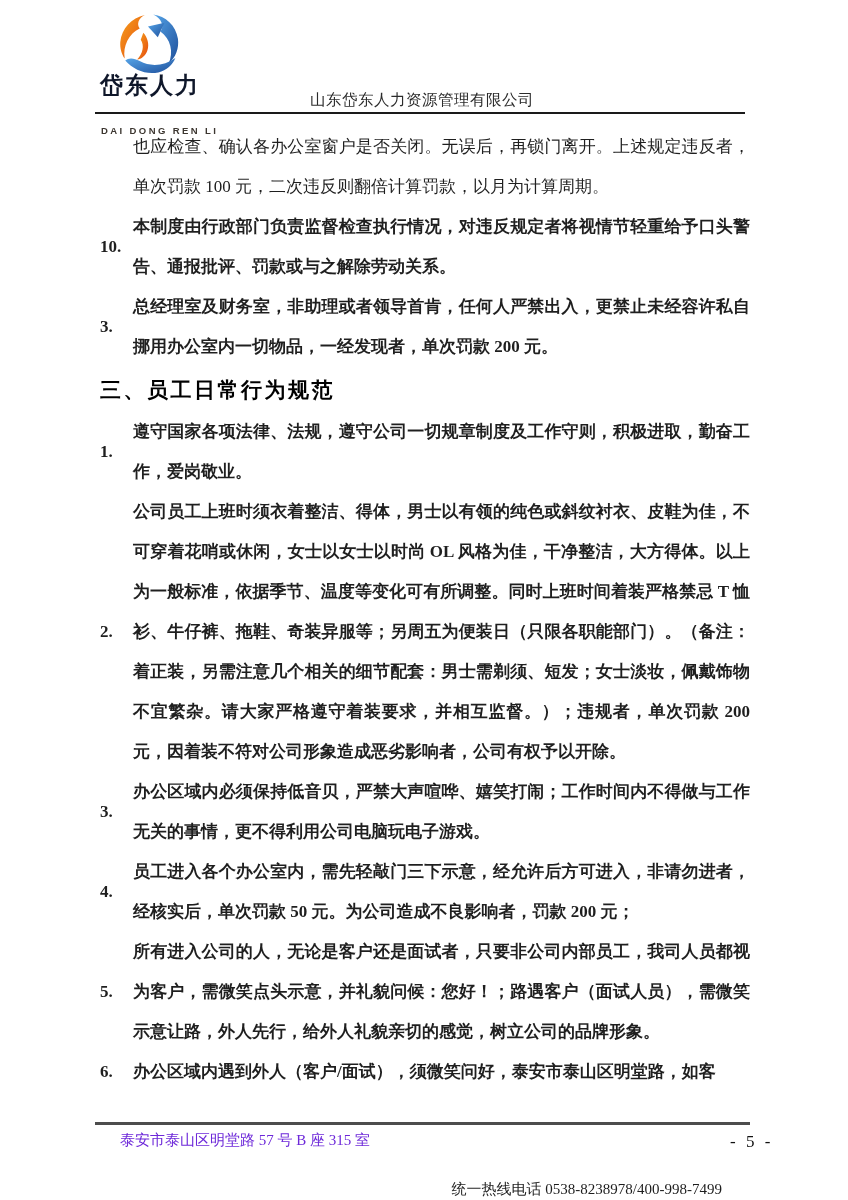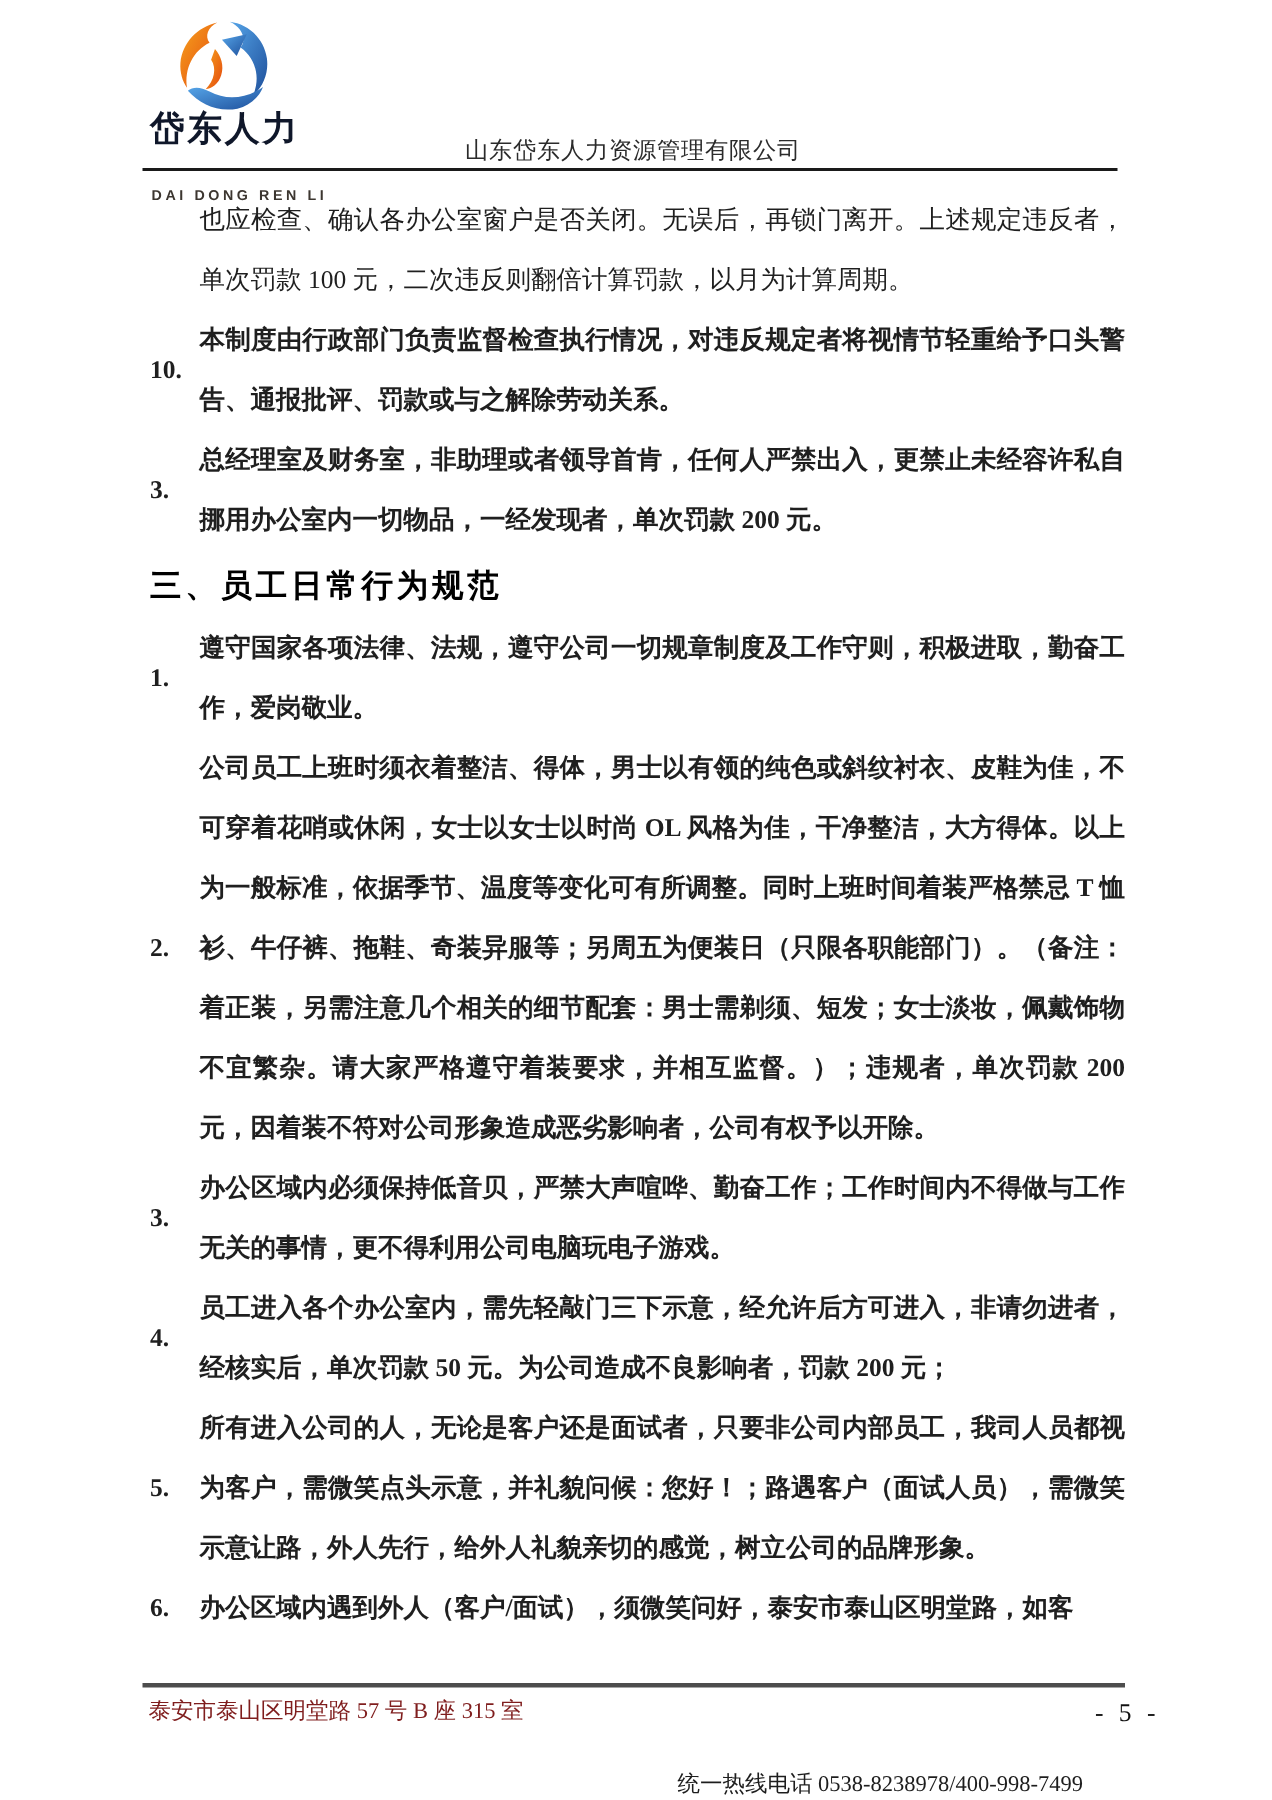--- a/index.html
+++ b/index.html
@@ -94,24 +94,24 @@
   .footer-rule {
     position: absolute;
     left: 95px;
     top: 1122px;
     width: 655px;
     height: 3px;
     background: #4d4d4d;
   }
   .footer-address {
     position: absolute;
-    left: 99px;
+    left: 120px;
     top: 1131px;
     font-size: 15px;
-    color: #7f1d1d;
+    color: #6d28d9;
     white-space: nowrap;
   }
   .footer-hotline {
     position: absolute;
     right: 126px;
     top: 1180px;
     font-size: 15px;
     color: #1d1d1d;
     white-space: nowrap;
   }
@@ -174,21 +174,21 @@
     <div class="list-item">
       <span class="num">1.</span>
       <p class="txt">遵守国家各项法律、法规，遵守公司一切规章制度及工作守则，积极进取，勤奋工作，爱岗敬业。</p>
     </div>
     <div class="list-item">
       <span class="num">2.</span>
       <p class="txt">公司员工上班时须衣着整洁、得体，男士以有领的纯色或斜纹衬衣、皮鞋为佳，不可穿着花哨或休闲，女士以女士以时尚 OL 风格为佳，干净整洁，大方得体。以上为一般标准，依据季节、温度等变化可有所调整。同时上班时间着装严格禁忌 T 恤衫、牛仔裤、拖鞋、奇装异服等；另周五为便装日（只限各职能部门）。（备注：着正装，另需注意几个相关的细节配套：男士需剃须、短发；女士淡妆，佩戴饰物不宜繁杂。请大家严格遵守着装要求，并相互监督。）；违规者，单次罚款 200 元，因着装不符对公司形象造成恶劣影响者，公司有权予以开除。</p>
     </div>
     <div class="list-item">
       <span class="num">3.</span>
-      <p class="txt">办公区域内必须保持低音贝，严禁大声喧哗、勤奋工作；工作时间内不得做与工作无关的事情，更不得利用公司电脑玩电子游戏。</p>
+      <p class="txt">办公区域内必须保持低音贝，严禁大声喧哗、嬉笑打闹；工作时间内不得做与工作无关的事情，更不得利用公司电脑玩电子游戏。</p>
     </div>
     <div class="list-item">
       <span class="num">4.</span>
       <p class="txt">员工进入各个办公室内，需先轻敲门三下示意，经允许后方可进入，非请勿进者，经核实后，单次罚款 50 元。为公司造成不良影响者，罚款 200 元；</p>
     </div>
     <div class="list-item">
       <span class="num">5.</span>
       <p class="txt">所有进入公司的人，无论是客户还是面试者，只要非公司内部员工，我司人员都视为客户，需微笑点头示意，并礼貌问候：您好！；路遇客户（面试人员），需微笑示意让路，外人先行，给外人礼貌亲切的感觉，树立公司的品牌形象。</p>
     </div>
     <div class="list-item">

